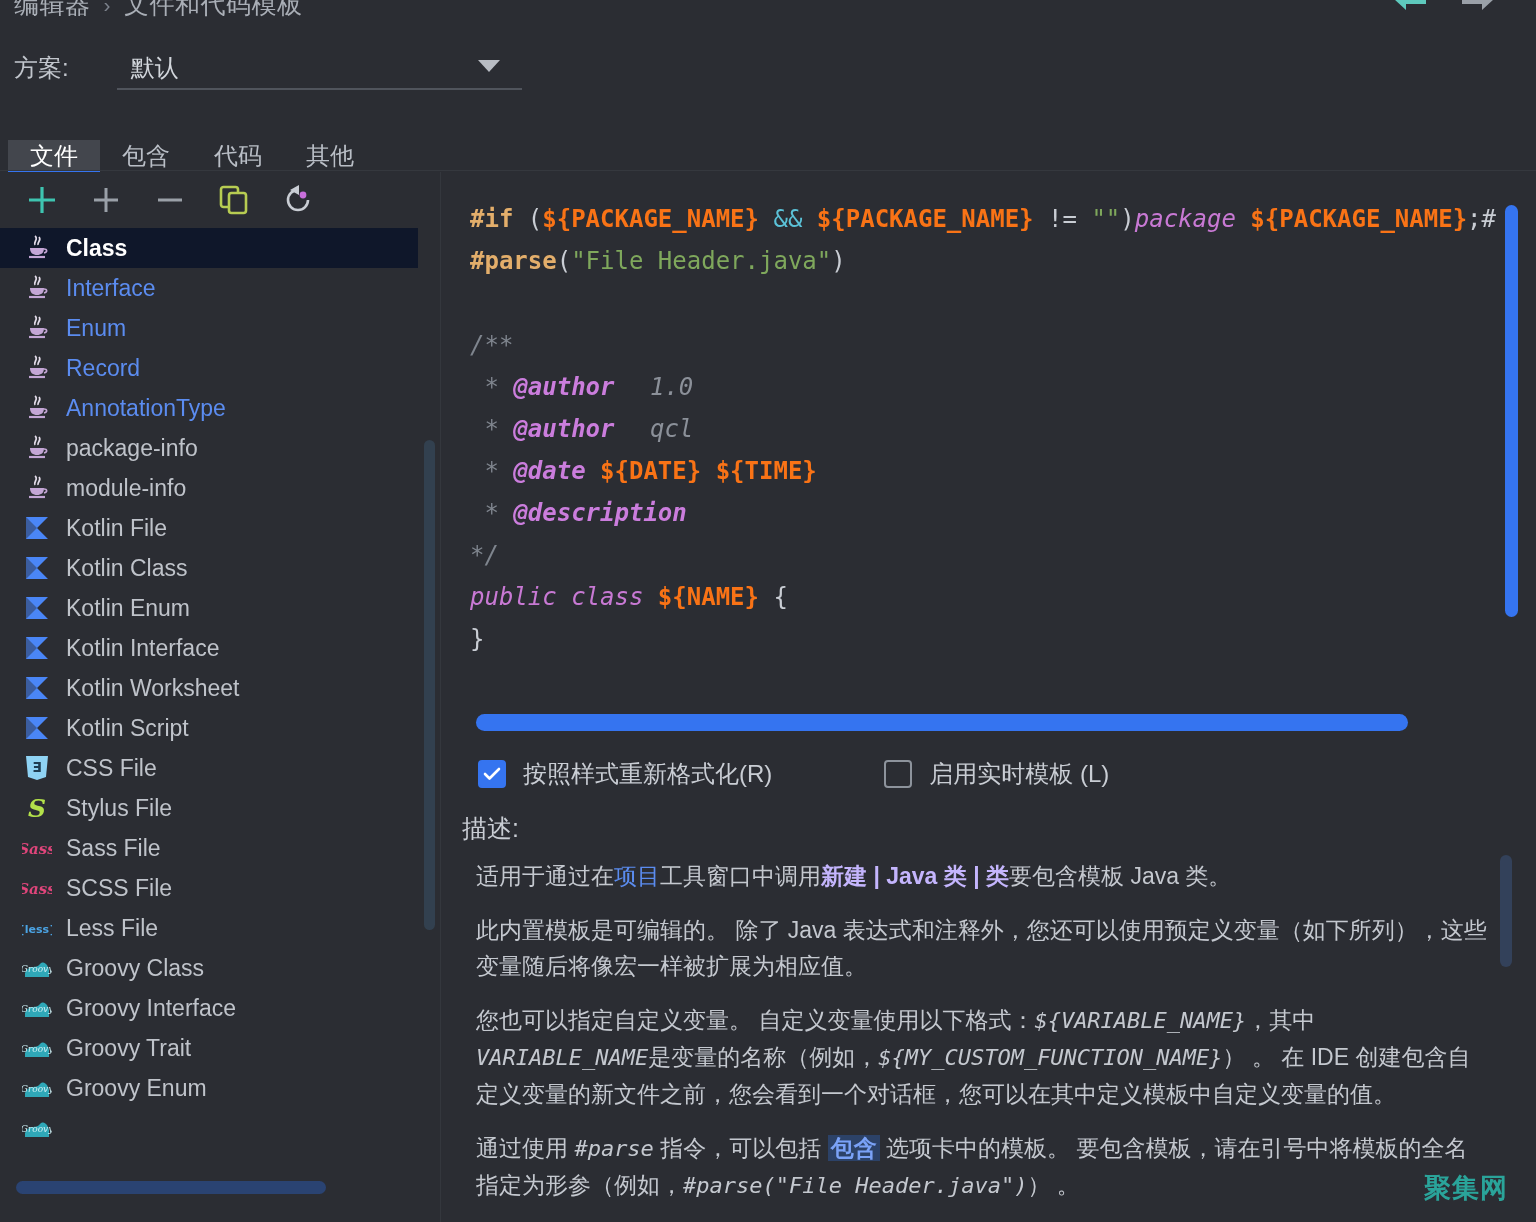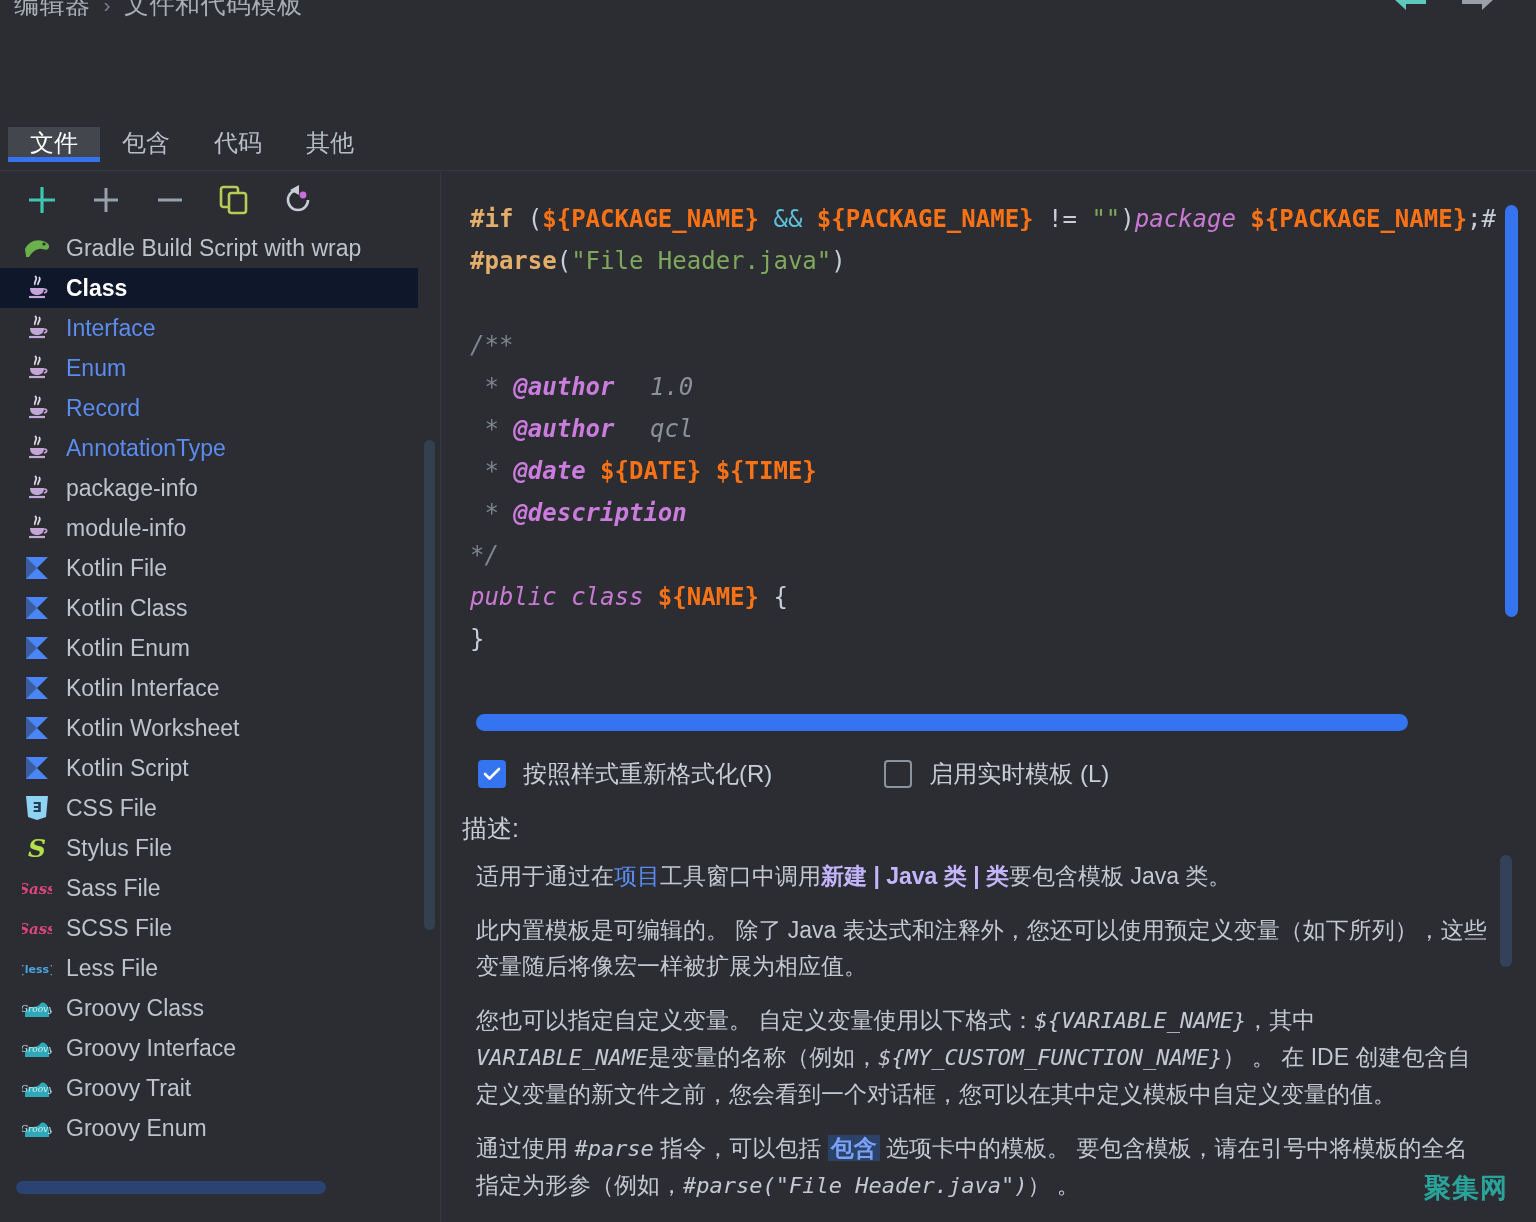--- a/index.html
+++ b/index.html
@@ -43,21 +43,21 @@
     position: absolute; right: 22px; top: 12px;
     width: 0; height: 0;
     border-left: 11px solid transparent;
     border-right: 11px solid transparent;
     border-top: 12px solid #b8bcc3;
   }
 
   
   .tabs {
     position: absolute; left: 8px; top: 114px;
-    display: flex; align-items: center; height: 58px;
+    display: flex; align-items: flex-end; height: 58px;
   }
   .tab {
     padding: 0 22px; display: flex; align-items: center;
     font-size: 24px; color: #b9bec6; position: relative;
   }
   .tab.active {
     background: #43464d; color: #ffffff;
   }
   .tab.active::after {
     content: ""; position: absolute; left: 0; right: 0; bottom: -3px;
@@ -206,20 +206,27 @@
           <path d="M14 2 L2 13 L14 24 L14 18 L34 18 L34 8 L14 8 Z" fill="#5ec9bd"></path>
         </svg>
     </span>
     <span>
       <svg class="arrow" viewBox="0 0 36 26">
           <path d="M22 2 L34 13 L22 24 L22 18 L2 18 L2 8 L22 8 Z" fill="#9aa0a8"></path>
         </svg>
     </span>
   </div>
 
+  <div class="scheme-row">
+    <span class="scheme-label">方案:</span>
+    <div class="combo">
+      <span class="combo-value">默认</span>
+      <span class="combo-caret"></span>
+    </div>
+  </div>
 
   <div class="tabs">
     <div class="tab active">文件</div>
     <div class="tab">包含</div>
     <div class="tab">代码</div>
     <div class="tab">其他</div>
   </div>
   <div class="tabs-underline"></div>
 
   <div class="left-panel">
@@ -250,29 +257,20 @@
         <svg width="34" height="34" viewBox="0 0 34 34">
           <path d="M27 17 A10 10 0 1 1 17 7 L17 7" stroke="#c9cdd4" stroke-width="2.6" fill="none"></path>
           <path d="M18 2 L18 12 L9 7 Z" fill="#c9cdd4"></path>
           <circle cx="22" cy="12" r="3.4" fill="#c86edb"></circle>
         </svg>
       </span>
     </div>
 
     <div class="tpl-list">
 
-      <div class="tpl-row">
-        <span class="tpl-icon">
-          <svg viewBox="0 0 30 30">
-              <path d="M3 16 C7 7 18 5 25 10 C27 11 28 14 26 16 C24 18 20 15 17 16 C12 17 9 21 7 24 L4 24 C4 21 3 18 3 16 Z" fill="#6ab04c"></path>
-              <circle cx="22" cy="11" r="1.6" fill="#2b2d33"></circle>
-            </svg>
-        </span>
-        <span>Gradle Build Script with wrap</span>
-      </div>
 
       <div class="tpl-row selected">
         <span class="tpl-icon">
           <svg viewBox="0 0 30 30">
             <path d="M13 3 C17 6 11 9 13 12 M17 4 C20 7 15 9 16 12" stroke="#e3dcea" stroke-width="1.7" fill="none"></path>
             <path d="M8 15 H22 C22 20 19 22 15 22 C11 22 8 20 8 15 Z" fill="#c4a6d6"></path>
             <path d="M22 16 C25 16 26 19 22 20" stroke="#c4a6d6" stroke-width="1.7" fill="none"></path>
             <path d="M7 24 H23" stroke="#c4a6d6" stroke-width="2.2"></path>
           </svg>
         </span>

